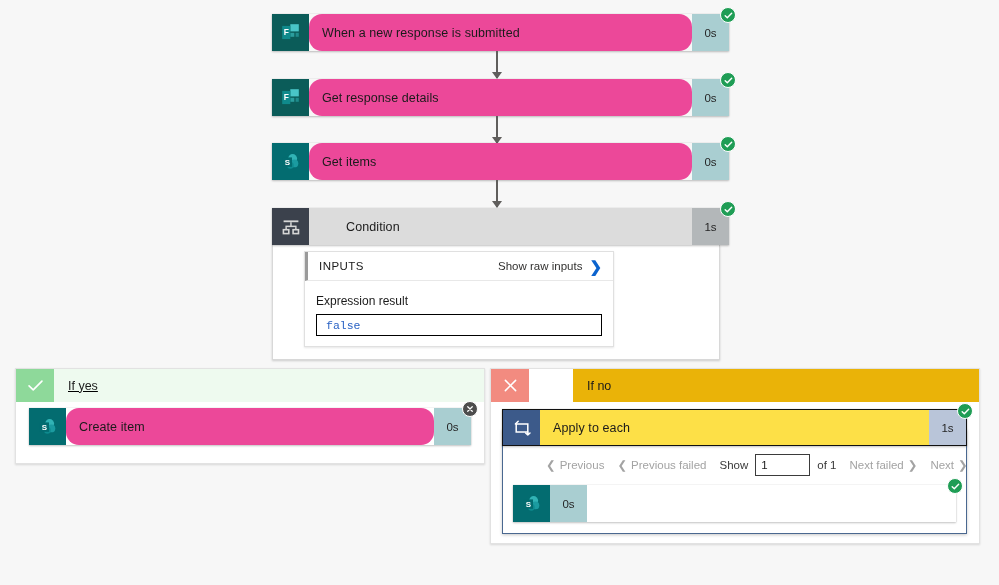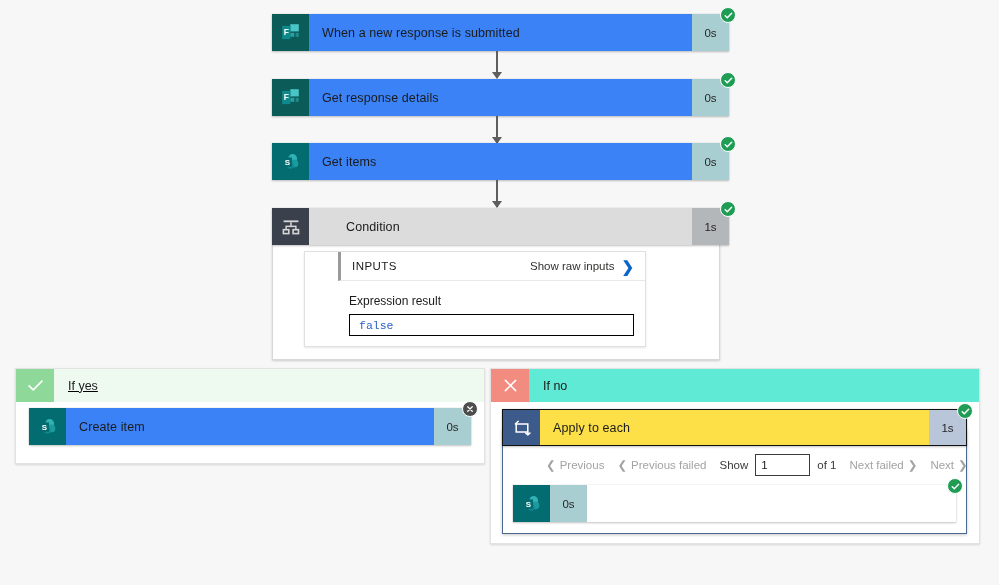--- a/index.html
+++ b/index.html
@@ -49,21 +49,21 @@
     width: 37px;
     min-width: 37px;
     display: flex;
     align-items: center;
     justify-content: center;
     font-size: 11.5px;
     color: #262626;
   }
 
   
-  .theme-teal .title { background: #3b82f6; }
+  .theme-teal .title { background: #ec4899; border-radius: 13px; }
   .theme-teal .dur   { background: #a9ced1; }
   .theme-teal .icon-box { background: #036c70; }
 
   .theme-forms .icon-box { background: #0b5c59; }
 
   .theme-gray .title { background: #dcdcdc; padding-left: 37px; }
   .theme-gray .dur   { background: #b3b7b9; }
   .theme-gray .icon-box { background: #3b414c; }
 
   .theme-blue .title { background: #fde047; }
@@ -186,21 +186,21 @@
     flex: 1 1 auto;
     display: flex;
     align-items: center;
     padding-left: 14px;
     font-size: 12.5px;
     color: #1b1b1b;
   }
   .yes .mark { background: #8ed99a; }
   .yes .name { background: #eefaef; }
   .no  .mark { background: #f28b80; }
-  .no  .name { background: #5eead4; }
+  .no  .name { background: #eab308; margin-left: 44px; }
 
   
   #ate-box {
     position: absolute;
     background: #ffffff;
     border: 1px solid #4a6890;
     border-top: none;
     box-shadow: 0 1px 3px rgba(0,0,0,.22);
   }
   #ate-card { border: 1.6px solid #111111; }
@@ -325,21 +325,21 @@
     </div>
     <div class="title">Condition</div>
     <div class="dur">1s</div>
     <div class="badge ok">
       <svg class="svgicon" width="9" height="9" viewBox="0 0 12 12">
         <path d="M1.6 6.2 L4.4 8.9 L10.2 3.1" stroke="#ffffff" stroke-width="1.9" fill="none" stroke-linecap="round" stroke-linejoin="round"></path>
       </svg>
     </div>
   </div>
 
-  <div class="inputs-box" style="left:304px; top:251px; width:342px; height:96px;padding-left:33px;">
+  <div class="inputs-box" style="left:304px; top:251px; width:310px; height:96px;">
     <div class="inputs-head">
       <span class="lbl">INPUTS</span>
       <span class="raw-link">
         <span>Show raw inputs</span>
         <span class="chev">❯</span>
       </span>
     </div>
     <div class="expr-label">Expression result</div>
     <div class="expr-value">false</div>
   </div>

